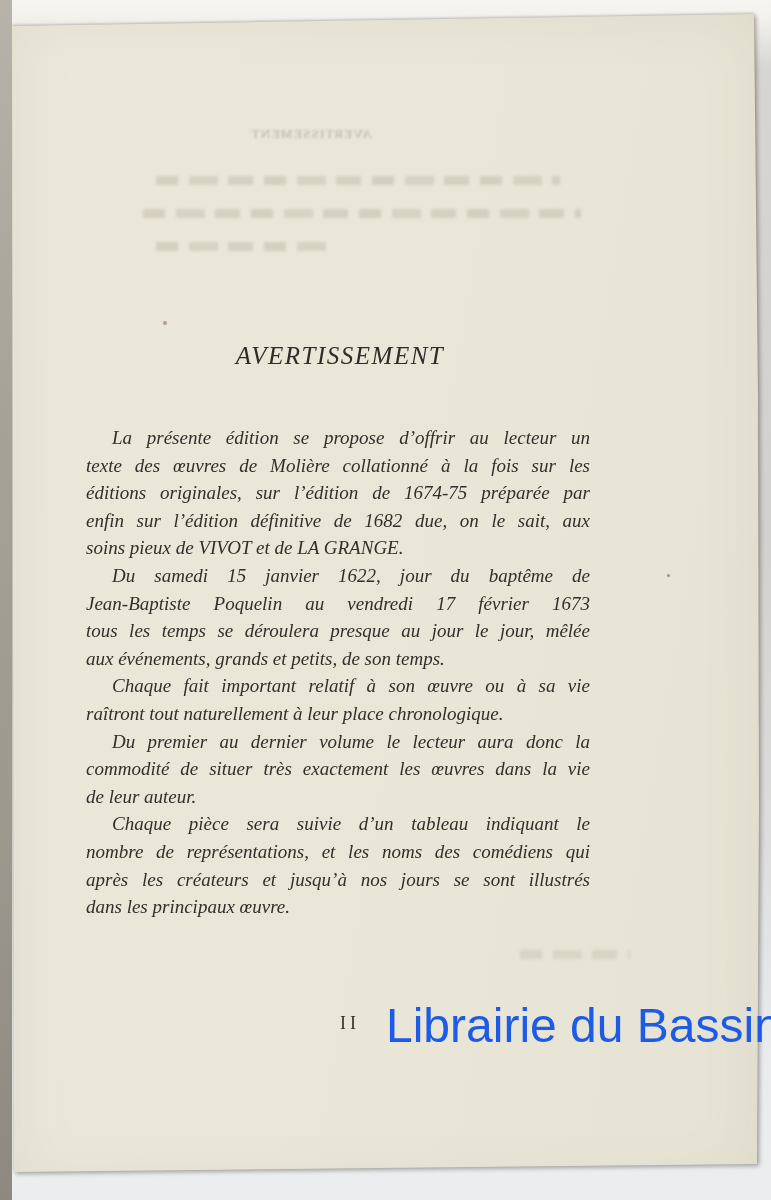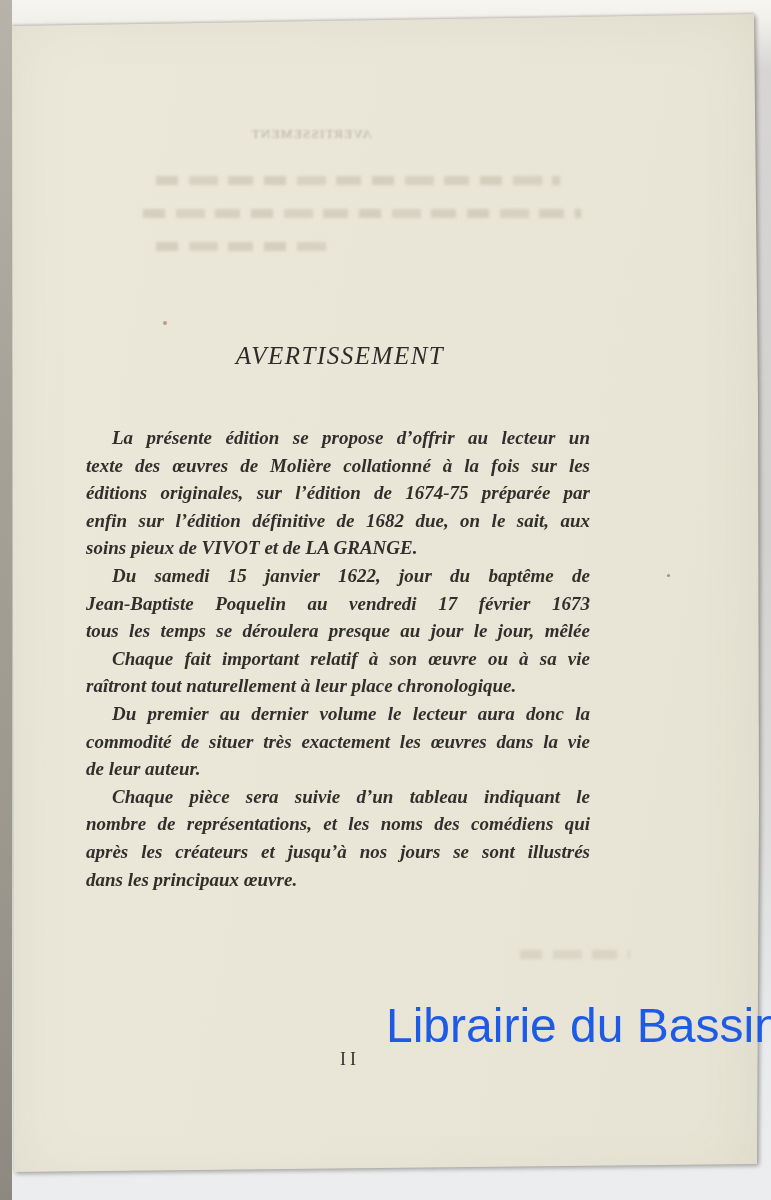--- a/index.html
+++ b/index.html
@@ -59,21 +59,21 @@
   }
   .line{
     height:27.6px;line-height:27.6px;width:100%;box-sizing:border-box;
     text-align:justify;text-align-last:justify;text-justify:inter-word;
     white-space:nowrap;overflow:visible;
   }
   .line.indent{padding-left:26px;}
   .line.plast{text-align-last:left;}
   .folio{
     position:absolute;left:340px;top:1013px;
-    font-size:18px;letter-spacing:4px;color:#34322e;margin-top:36px;
+    font-size:18px;letter-spacing:4px;color:#34322e;
   }
   .watermark{
     position:absolute;left:386px;top:998px;
     font-family:"Liberation Sans","DejaVu Sans",sans-serif;
     font-size:48px;font-weight:400;white-space:nowrap;
   }
   .speck{position:absolute;border-radius:50%;}
   .s1{left:163px;top:321px;width:4px;height:4px;background:rgba(146,77,60,.5);}
   .s2{left:667px;top:574px;width:3px;height:3px;background:rgba(90,85,70,.55);}
 </style>
@@ -84,29 +84,30 @@
   <div class="page-wrap">
     <div class="page">
       <div class="ghost-title">AVERTISSEMENT</div>
       <div class="gline g1"></div>
       <div class="gline g2"></div>
       <div class="gline g3"></div>
       <div class="gline g4"></div>
 
       <h1 class="title">AVERTISSEMENT</h1>
 
-      <div class="text-block" style="color: rgb(49, 47, 43); font-weight: bold;">
+      <div class="text-block" style="color: rgb(49, 47, 43);">
           <div class="line indent">La présente édition se propose d’offrir au lecteur un</div>
           <div class="line">texte des œuvres de Molière collationné à la fois sur les</div>
           <div class="line">éditions originales, sur l’édition de 1674-75 préparée par</div>
           <div class="line">enfin sur l’édition définitive de 1682 due, on le sait, aux</div>
           <div class="line plast">soins pieux de VIVOT et de LA GRANGE.</div>
           <div class="line indent">Du samedi 15 janvier 1622, jour du baptême de</div>
           <div class="line">Jean-Baptiste Poquelin au vendredi 17 février 1673</div>
           <div class="line">tous les temps se déroulera presque au jour le jour, mêlée</div>
+          <div class="line plast">aux événements, grands et petits, de son temps.</div>
           <div class="line indent">Chaque fait important relatif à son œuvre ou à sa vie</div>
           <div class="line plast">raîtront tout naturellement à leur place chronologique.</div>
           <div class="line indent">Du premier au dernier volume le lecteur aura donc la</div>
           <div class="line">commodité de situer très exactement les œuvres dans la vie</div>
           <div class="line plast">de leur auteur.</div>
           <div class="line indent">Chaque pièce sera suivie d’un tableau indiquant le</div>
           <div class="line">nombre de représentations, et les noms des comédiens qui</div>
           <div class="line">après les créateurs et jusqu’à nos jours se sont illustrés</div>
           <div class="line plast">dans les principaux œuvre.</div>
         </div>

